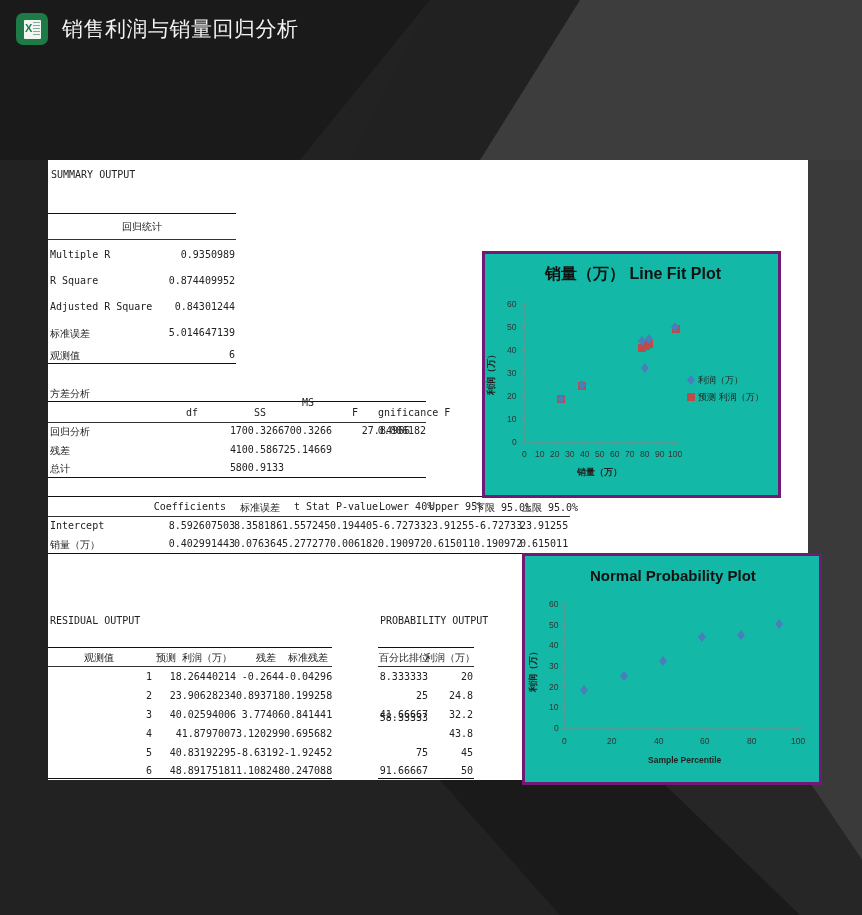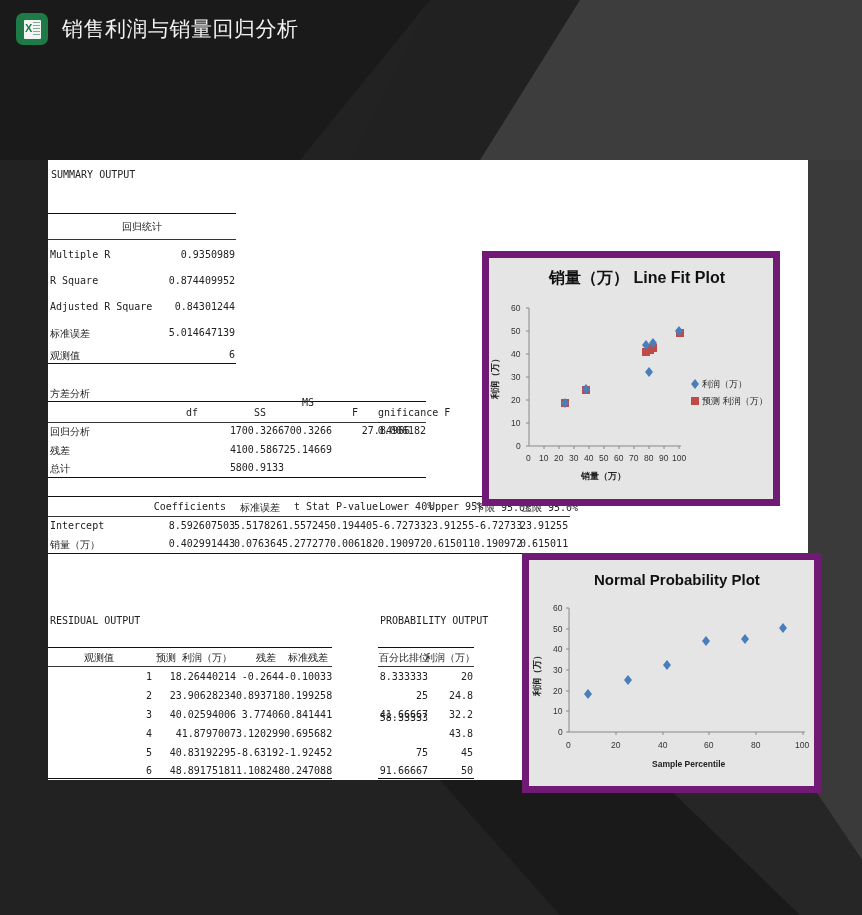--- a/index.html
+++ b/index.html
@@ -33,21 +33,21 @@
   .sheet-area {
     position:absolute; left:48px; top:160px; width:760px; height:620px; background:#ffffff;
   }
   .mono { font-family:"DejaVu Sans Mono", monospace; font-size:10px; color:#222; }
   .abs { position:absolute; white-space:nowrap; }
   .r { text-align:right; }
   .hr { position:absolute; height:0; border-top:1.6px solid #111; }
   .hr-thin { position:absolute; height:0; border-top:1px solid #333; }
 
   .chart-box {
-    position:absolute; background:#e5e5e5; border:7px solid #701a75;
+    position:absolute; background:#14b8a6; border:3px solid #701a75;padding-left:9px;
   }
   .chart-title { position:absolute; font-family:"Liberation Sans", sans-serif; font-weight:bold; color:#111; white-space:nowrap; }
   .axis-label { position:absolute; font-family:"Liberation Sans", sans-serif; font-size:9px; color:#222; white-space:nowrap; }
   .tick { position:absolute; font-family:"Liberation Sans", sans-serif; font-size:8.5px; color:#333; white-space:nowrap; }
   .legend-item { position:absolute; font-family:"DejaVu Sans", sans-serif; font-size:9px; color:#222; white-space:nowrap; }
 </style>
 </head>
 <body>
 
 <svg class="bg-layer" width="862" height="915" viewBox="0 0 862 915">
@@ -121,21 +121,21 @@
   <div class="abs mono r" style="left:236px;top:341px;width:46px;">t Stat</div>
   <div class="abs mono" style="left:288px;top:341px;">P-value</div>
   <div class="abs mono" style="left:331px;top:341px;">Lower 40%</div>
   <div class="abs mono" style="left:381px;top:341px;">Upper 95%</div>
   <div class="abs mono" style="left:427px;top:341px;">下限 95.0%</div>
   <div class="abs mono" style="left:474px;top:341px;">上限 95.0%</div>
   <div class="hr-thin" style="left:0;top:356px;width:522px;"></div>
 
   <div class="abs mono" style="left:2px;top:360px;">Intercept</div>
   <div class="abs mono r" style="left:100px;top:360px;width:87px;">8.592607503</div>
-  <div class="abs mono r" style="left:186px;top:360px;width:48px;">5.517826</div>
+  <div class="abs mono r" style="left:186px;top:360px;width:48px;">8.358186</div>
   <div class="abs mono r" style="left:234px;top:360px;width:48px;">1.557245</div>
   <div class="abs mono r" style="left:282px;top:360px;width:48px;">0.194405</div>
   <div class="abs mono r" style="left:330px;top:360px;width:48px;">-6.72733</div>
   <div class="abs mono r" style="left:378px;top:360px;width:48px;">23.91255</div>
   <div class="abs mono r" style="left:426px;top:360px;width:48px;">-6.72733</div>
   <div class="abs mono r" style="left:472px;top:360px;width:48px;">23.91255</div>
 
   <div class="abs mono" style="left:2px;top:378px;">销量（万）</div>
   <div class="abs mono r" style="left:100px;top:378px;width:87px;">0.402991443</div>
   <div class="abs mono r" style="left:186px;top:378px;width:48px;">0.076364</div>
@@ -151,21 +151,21 @@
   <div class="hr" style="left:0;top:487px;width:284px;"></div>
   <div class="abs mono" style="left:36px;top:491px;">观测值</div>
   <div class="abs mono" style="left:108px;top:491px;">预测 利润（万）</div>
   <div class="abs mono" style="left:208px;top:491px;">残差</div>
   <div class="abs mono" style="left:240px;top:491px;">标准残差</div>
   <div class="hr-thin" style="left:0;top:506px;width:284px;"></div>
 
   <div class="abs mono r" style="left:80px;top:511px;width:24px;">1</div>
   <div class="abs mono r" style="left:110px;top:511px;width:78px;">18.26440214</div>
   <div class="abs mono r" style="left:188px;top:511px;width:48px;">-0.2644</div>
-  <div class="abs mono r" style="left:236px;top:511px;width:47px;">-0.10033</div>
+  <div class="abs mono r" style="left:236px;top:511px;width:47px;">-0.04296</div>
 
   <div class="abs mono r" style="left:80px;top:530px;width:24px;">2</div>
   <div class="abs mono r" style="left:110px;top:530px;width:78px;">23.90628234</div>
   <div class="abs mono r" style="left:188px;top:530px;width:48px;">0.893718</div>
   <div class="abs mono r" style="left:236px;top:530px;width:47px;">0.199258</div>
 
   <div class="abs mono r" style="left:80px;top:549px;width:24px;">3</div>
   <div class="abs mono r" style="left:110px;top:549px;width:78px;">40.02594006</div>
   <div class="abs mono r" style="left:188px;top:549px;width:48px;">3.77406</div>
   <div class="abs mono r" style="left:236px;top:549px;width:47px;">0.841441</div>

